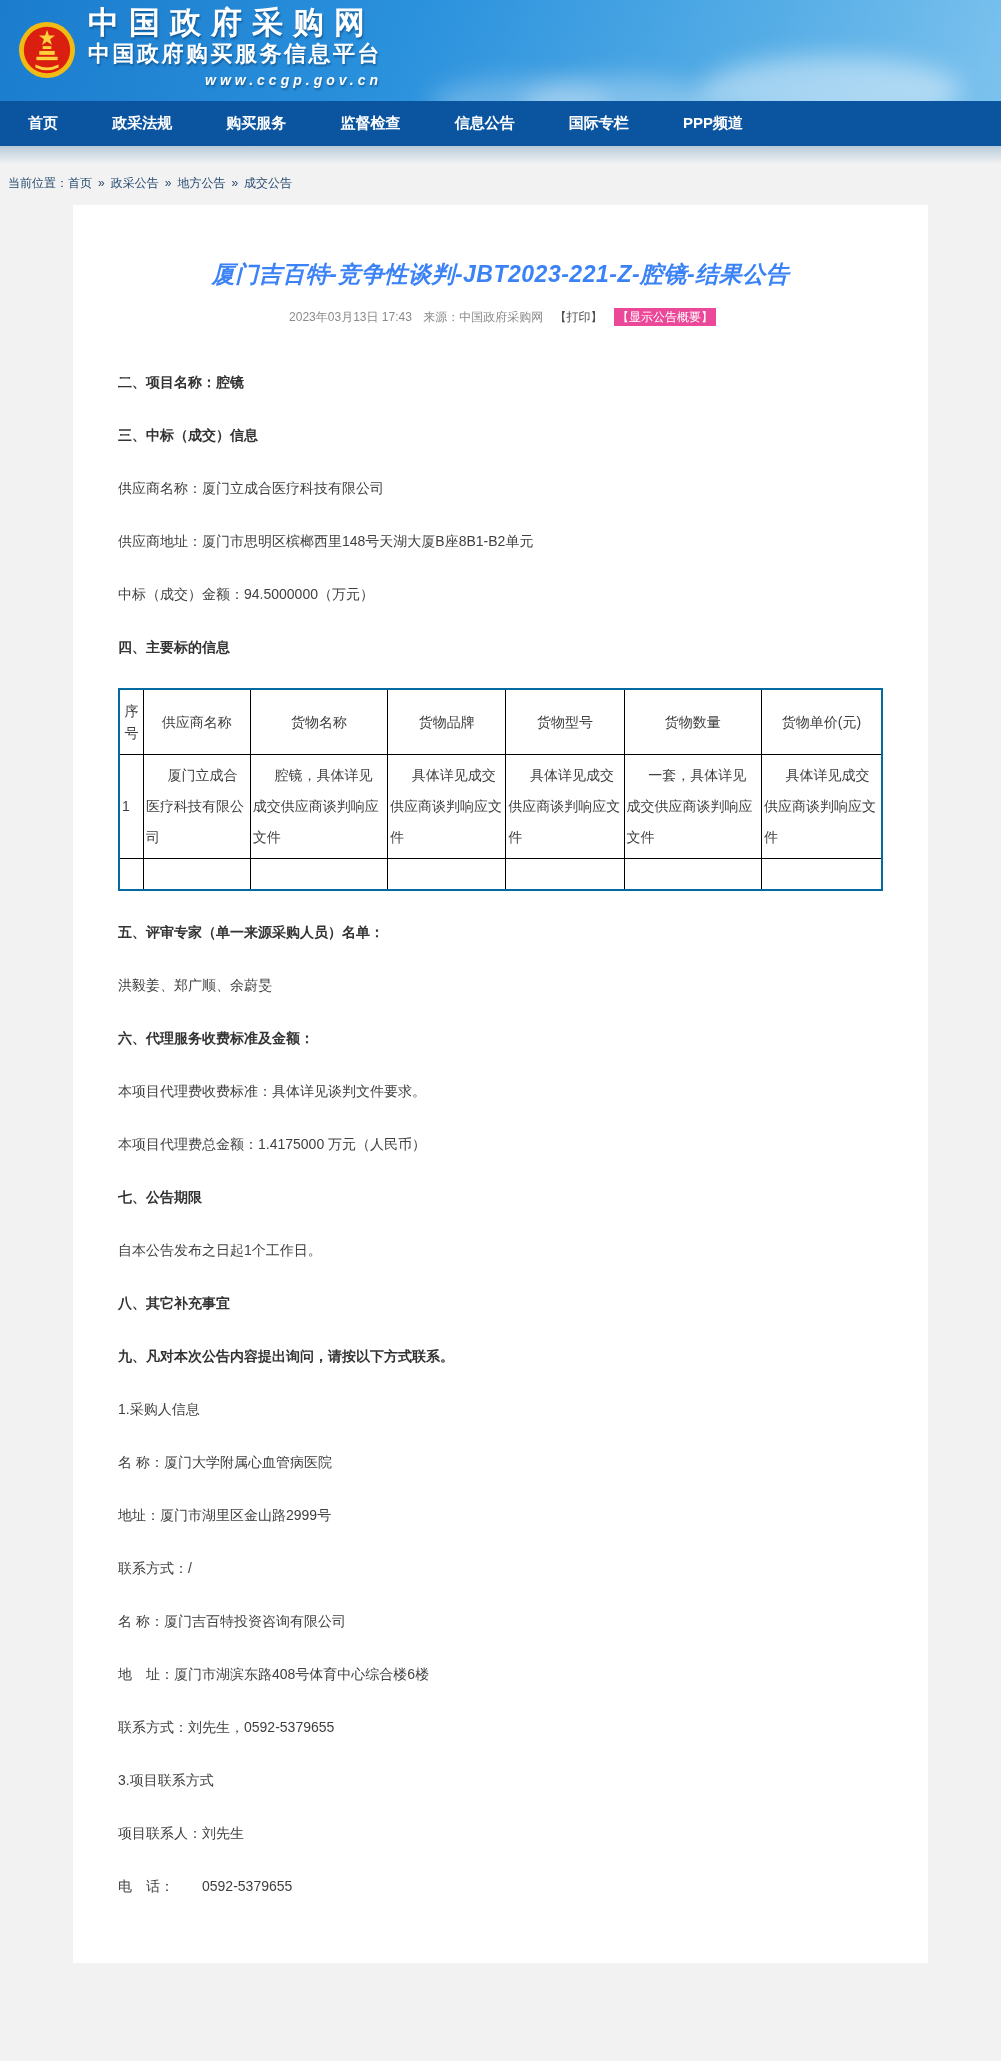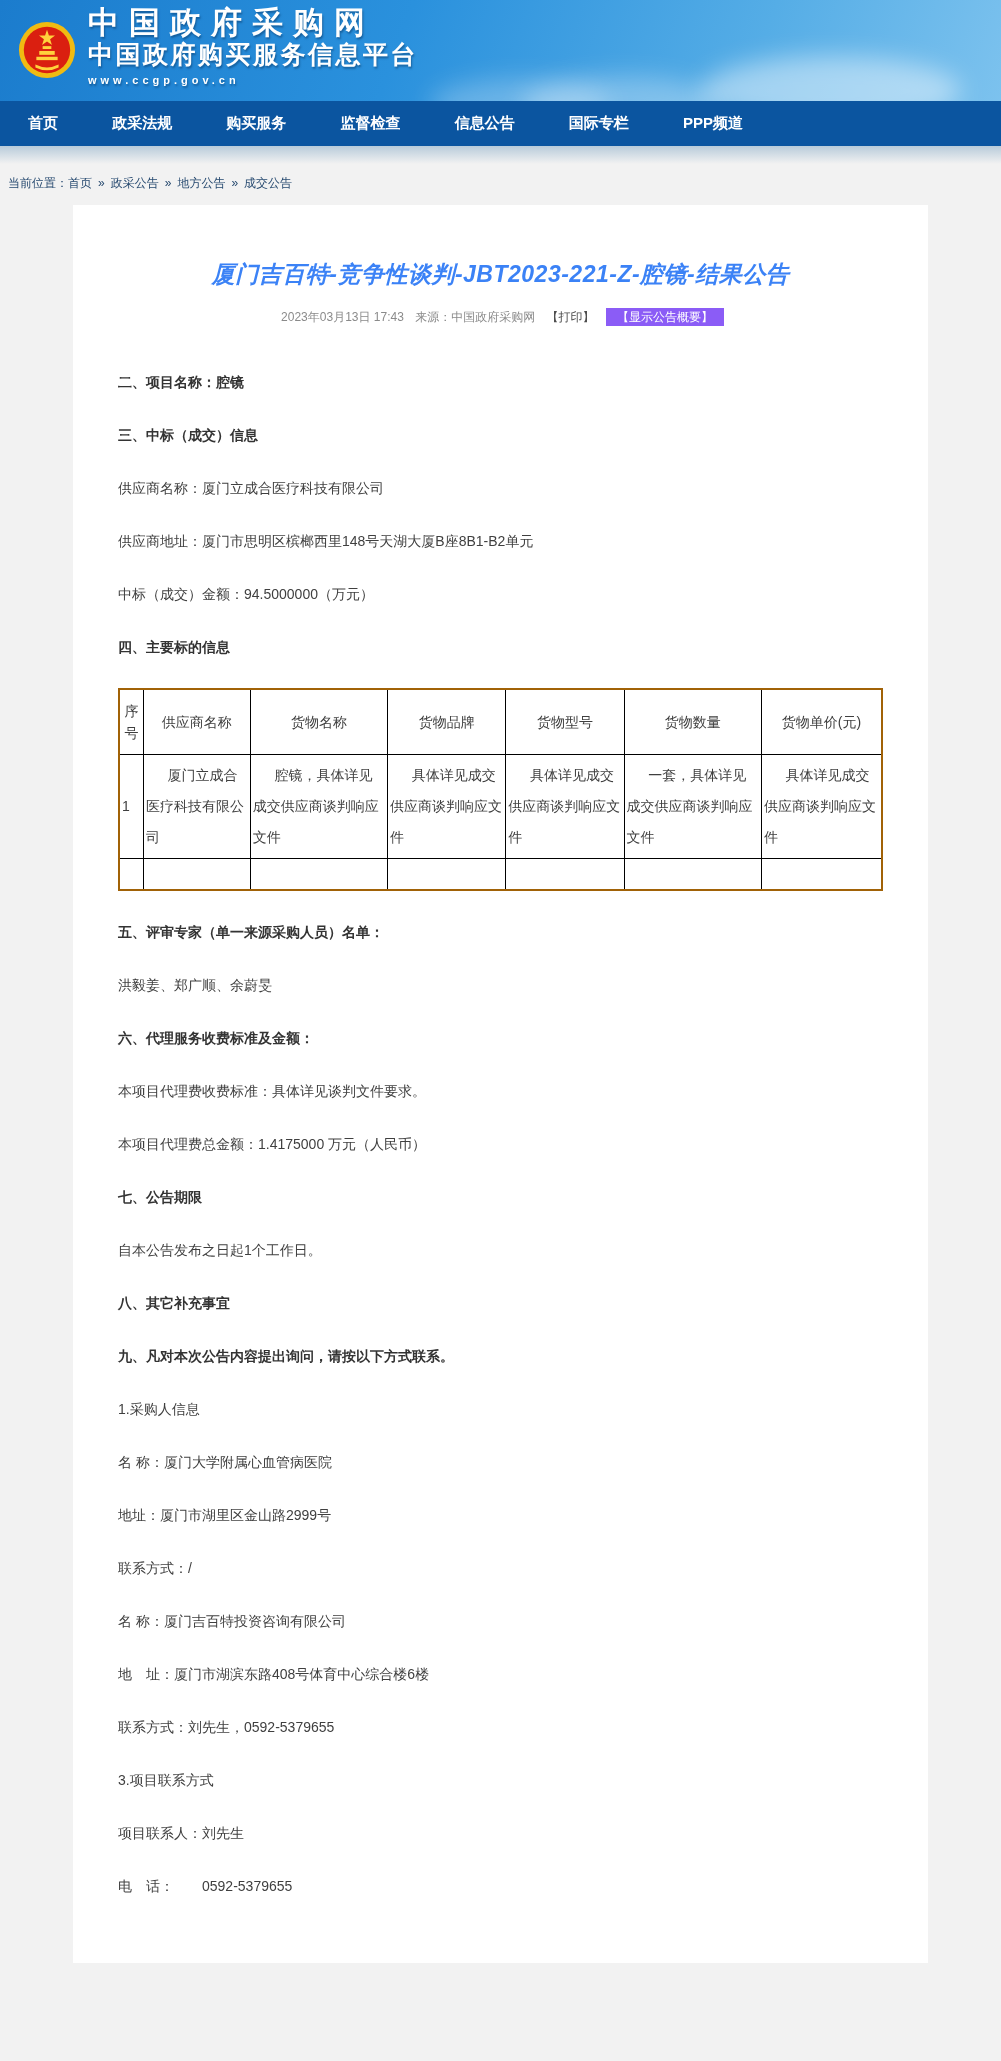--- a/index.html
+++ b/index.html
@@ -22,22 +22,22 @@
     background:rgba(255,255,255,.45);
     filter:blur(12px);
   }
   .cloud.c1{width:260px;height:70px;right:40px;bottom:-25px;}
   .cloud.c2{width:200px;height:60px;right:280px;bottom:-35px;background:rgba(255,255,255,.3);}
   .cloud.c3{width:180px;height:50px;left:430px;bottom:-28px;background:rgba(255,255,255,.25);}
   .banner-inner{display:flex;align-items:center;padding:6px 0 0 10px;position:relative;}
   .emblem{width:58px;height:58px;margin-right:12px;flex:0 0 auto;margin-top:2px;}
   .banner-text{color:#fff;text-shadow:1px 2px 2px rgba(10,60,110,.55);}
   .site-name{font-size:31px;font-weight:bold;letter-spacing:10px;line-height:33px;}
-  .site-sub{font-size:25px;font-weight:bold;letter-spacing:2.5px;line-height:30px;}
-  .site-url{font-size:11px;font-weight:bold;letter-spacing:4px;line-height:22px;text-align:left;}
+  .site-sub{font-size:22px;font-weight:bold;letter-spacing:2.5px;line-height:30px;}
+  .site-url{font-size:14px;font-weight:bold;letter-spacing:4px;line-height:22px;text-align:right;font-style:italic;}
   
   .topnav{
     height:45px;background:#0b55a0;
     display:flex;align-items:center;
   }
   .topnav .nav-item{
     color:#fff;font-size:15px;font-weight:bold;
     text-decoration:none;cursor:pointer;white-space:nowrap;
   }
   .nav-spacer{flex:0 0 28px;}
@@ -57,29 +57,29 @@
   .article-title{
     text-align:center;font-size:23px;line-height:30px;color:#3b82f6;
     font-weight:bold;margin:0 0 20px 0;letter-spacing:.5px;font-style:italic;
   }
   .meta{
     text-align:center;font-size:12px;color:#8a8a8a;margin:0 0 46px 0;
   }
   .meta .m-seg{margin:0 4px;}
   .meta a.print{color:#4c4c4c;text-decoration:none;cursor:pointer;margin:0 4px;}
   .meta a.summary-badge{
-    background:#8b5cf6;color:#fff;text-decoration:none;cursor:pointer;
-    padding:2px 11px;margin-left:4px;
+    background:#ec4899;color:#fff;text-decoration:none;cursor:pointer;
+    padding:2px 3px;margin-left:4px;
   }
   
   .blk{font-size:14px;line-height:20px;margin:0 0 33px 0;color:#3f3f3f;}
   .blk b{color:#333;}
   
   .goods-table{
-    width:100%;border-collapse:collapse;border:2px solid #a16207;
+    width:100%;border-collapse:collapse;border:2px solid #0369a1;
     margin:-2px 0 31px 0;table-layout:fixed;
   }
   .goods-table th,.goods-table td{
     border:1px solid #000;font-size:14px;color:#3f3f3f;
     word-break:break-all;
   }
   .goods-table th{
     font-weight:normal;text-align:center;vertical-align:middle;
     padding:10px 2px;line-height:22px;
   }

